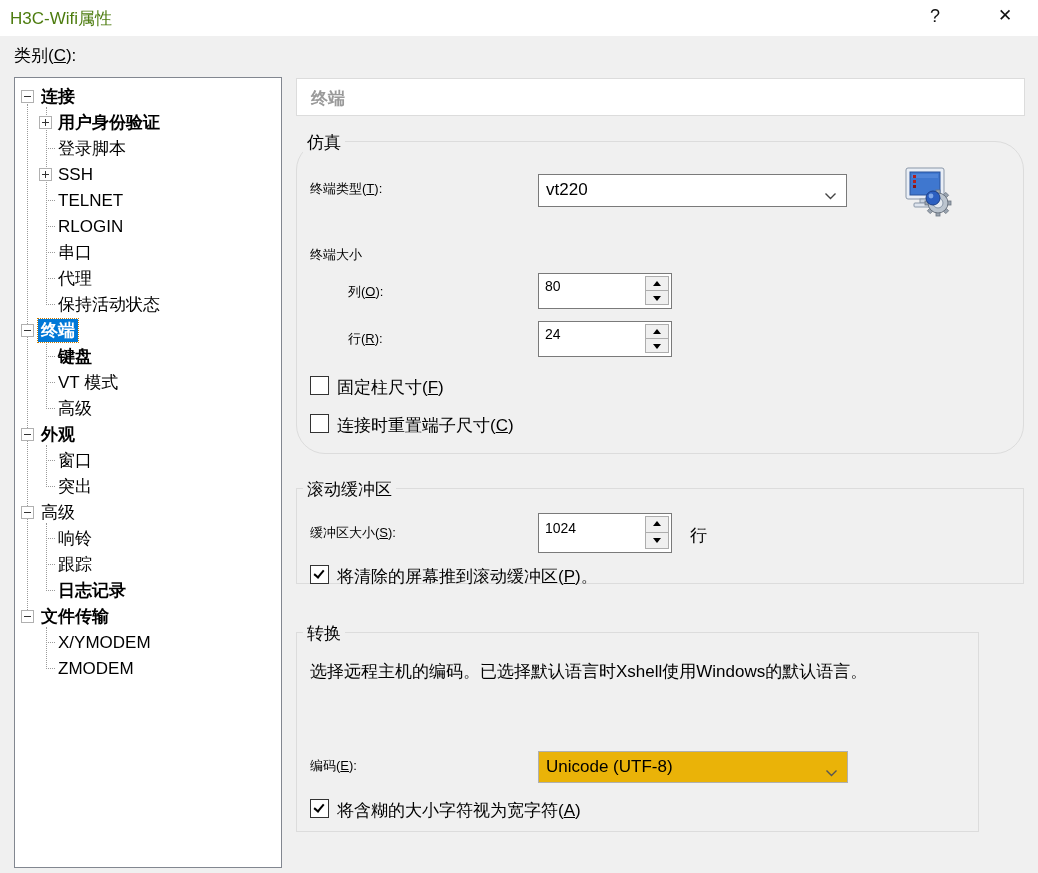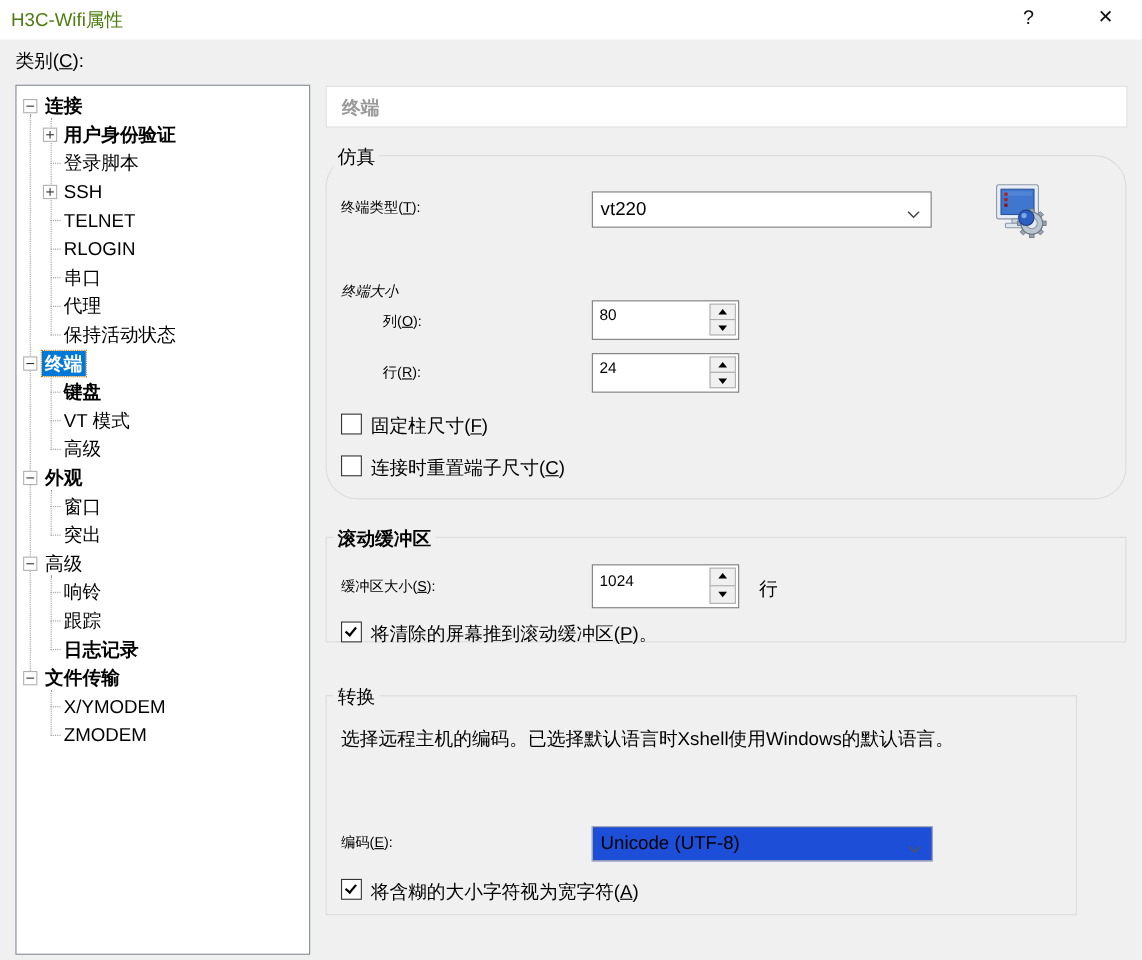--- a/index.html
+++ b/index.html
@@ -40,30 +40,30 @@
 
   
   .panel-header { position:absolute; left:296px; top:78px; width:729px; height:38px;
                   background:#ffffff; border:1px solid #dcdcdc; }
   .panel-header span { display:block; padding:8px 0 0 14px; font-size:17px; font-weight:700; color:#9a9a9a; }
 
   .groupbox { position:absolute; border:1px solid #dcdcdc; }
   .groupbox .legend { position:absolute; left:6px; top:-11px; padding:0 4px; background:#f0f0f0;
                       font-size:17px; color:#000; }
   #group-emulation   { left:296px; top:141px; width:728px; height:313px;border-radius:29px; }
-  #group-scrollback  { left:296px; top:488px; width:728px; height:96px;font-weight:bold; }
+  #group-scrollback  { left:296px; top:488px; width:728px; height:96px; }
   #group-translation { left:296px; top:632px; width:683px; height:200px; }
 
   .flabel { position:absolute; font-size:13px; }
 
   
   .combo { position:absolute; height:33px; background:#fff; border:1px solid #7a7a7a; }
   .combo .cval { position:absolute; left:7px; top:5px; font-size:17px; white-space:nowrap; }
   .combo .chev { position:absolute; right:9px; top:12px; }
-  .combo.gray { background:#1d4ed8; border-color:#b0b0b0; }
+  .combo.gray { background:#eab308; border-color:#b0b0b0; }
 
   
   .spinner { position:absolute; width:134px; height:36px; background:#fff; border:1px solid #7a7a7a; }
   .spinner .sval { position:absolute; left:6px; top:4px; font-size:14px; }
   .spin-stack { position:absolute; top:2px; right:2px; bottom:2px; width:24px; }
   .spin-btn { position:relative; width:24px; height:50%; background:#f0f0f0; border:1px solid #adadad; }
   .spin-btn + .spin-btn { margin-top:-1px; }
   .tri-up { position:absolute; left:7px; top:4px; width:0; height:0;
             border-left:4px solid transparent; border-right:4px solid transparent;
             border-bottom:5px solid #000; }
@@ -259,21 +259,21 @@
           <rect x="-2" y="-13" width="4" height="6" transform="rotate(315)"></rect>
         </g>
         <circle cx="0" cy="0" r="10" fill="#bcc5cf" stroke="#6d7682"></circle>
         <circle cx="0" cy="0" r="5" fill="#e5eaf0" stroke="#8a97a8"></circle>
       </g>
       <circle cx="30" cy="32" r="7" fill="#2c5fc0" stroke="#1c3f87"></circle>
       <circle cx="28" cy="30" r="2.4" fill="#7fa7e8"></circle>
     </svg>
   </div>
 
-  <div class="flabel" style="left:310px; top:256px;font-style:italic;">终端大小</div>
+  <div class="flabel" style="left:310px; top:246px;">终端大小</div>
 
   <div class="flabel" style="left:348px; top:283px;">列(<u>O</u>):</div>
   <div class="spinner" style="left:538px; top:273px;">
     <span class="sval">80</span>
     <div class="spin-stack">
       <div class="spin-btn">
           <span class="tri-up"></span>
         </div>
       <div class="spin-btn">
           <span class="tri-down"></span>

